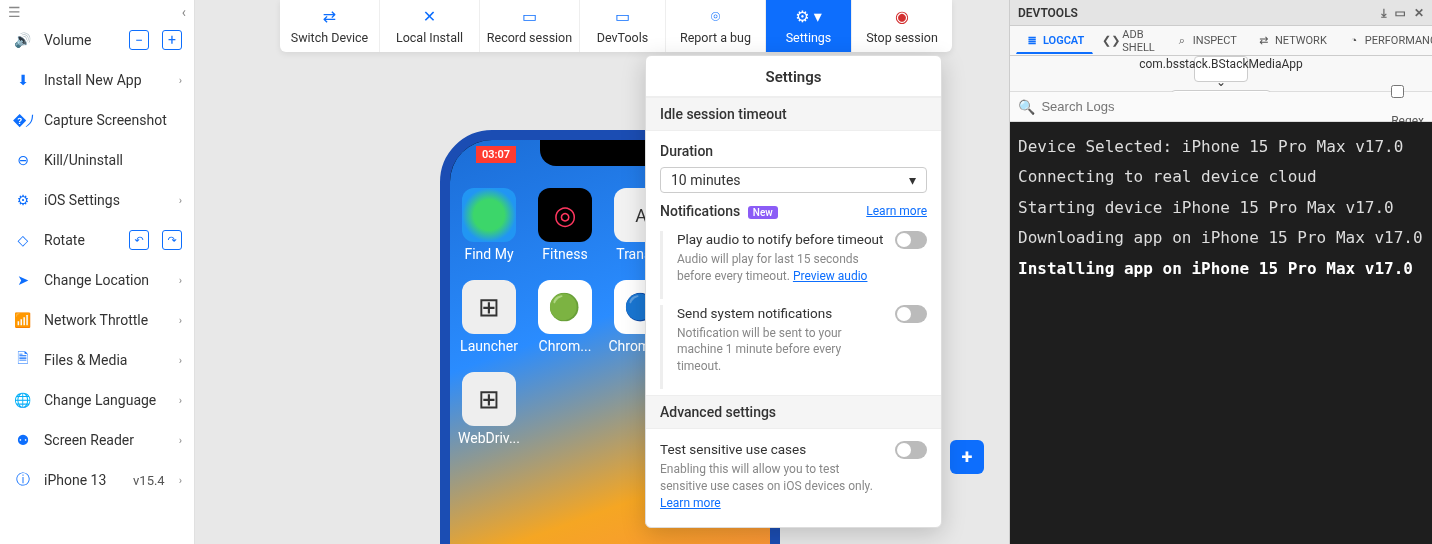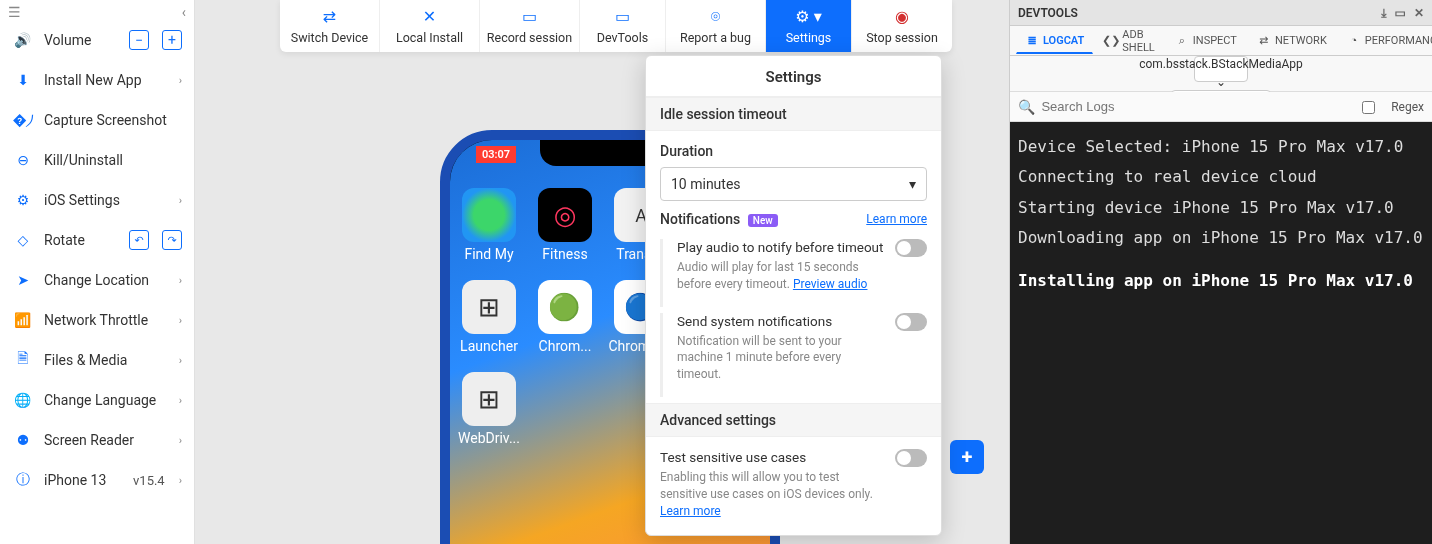--- a/index.html
+++ b/index.html
@@ -36,21 +36,21 @@
   .app-grid { position: absolute; top: 48px; left: 0; right: 0; display: flex; flex-wrap: wrap; padding: 0 12px; gap: 18px 22px; }
   .app { width: 54px; display: flex; flex-direction: column; align-items: center; gap: 4px; }
   .app-icon { width: 54px; height: 54px; border-radius: 12px; background: #fff; display: flex; align-items: center; justify-content: center; font-size: 26px; }
   .app-label { font-size: 14px; color: #fff; white-space: nowrap; }
   
   .popover { position: absolute; top: 55px; left: 450px; width: 297px; background: #fff; border-radius: 6px; box-shadow: 0 6px 24px rgba(0,0,0,0.18); z-index: 10; border: 1px solid #ddd; }
   .pop-title { text-align: center; font-size: 15px; font-weight: 600; padding: 12px 0 10px; border-bottom: 1px solid #eee; }
   .pop-section-h { background: #f5f5f5; padding: 8px 14px; font-weight: 500; font-size: 14px; color: #333; border-top: 1px solid #eee; border-bottom: 1px solid #eee; }
   .pop-body { padding: 12px 14px; }
   .pop-label { font-weight: 500; font-size: 14px; margin-bottom: 8px; }
-  .pop-select { width: 100%; height: 34px; border: 1px solid #ccc; border-radius: 4px; padding: 0 10px; background: #fff; display: flex; align-items: center; justify-content: space-between; cursor: pointer; }
+  .pop-select { width: 100%; height: 26px; border: 1px solid #ccc; border-radius: 4px; padding: 0 10px; background: #fff; display: flex; align-items: center; justify-content: space-between; cursor: pointer; }
   .pop-row { display: flex; align-items: center; justify-content: space-between; font-size: 14px; margin-top: 14px; }
   .pop-row.first { margin-top: 10px; }
   .badge { background: #8b5cf6; color: #fff; font-size: 10px; padding: 1px 5px; border-radius: 3px; margin-left: 4px; font-weight: 500; }
   .learn { color: #0d6efd; font-size: 12px; text-decoration: underline; cursor: pointer; }
   .toggle { width: 32px; height: 18px; border-radius: 9px; background: #bbb; position: relative; cursor: pointer; flex-shrink: 0; }
   .toggle::after { content: ''; position: absolute; width: 14px; height: 14px; background: #fff; border-radius: 50%; top: 2px; left: 2px; }
   .setting-block { padding: 0 14px 14px; border-left: 3px solid #eee; margin-left: 14px; margin-bottom: 6px; }
   .setting-row { display: flex; justify-content: space-between; align-items: flex-start; gap: 10px; }
   .setting-title { font-size: 13.5px; color: #333; }
   .setting-desc { font-size: 12px; color: #888; margin-top: 4px; line-height: 1.4; }
@@ -65,23 +65,23 @@
   .dt-tab.active { color: #0d6efd; border-bottom: 2px solid #0d6efd; font-weight: 600; }
   .dt-tab-icon { width: 14px; height: 14px; display: inline-flex; align-items: center; justify-content: center; }
   .dt-controls { height: 36px; display: flex; align-items: center; gap: 8px; padding: 0 8px; background: #f8f8f8; border-bottom: 1px solid #ddd; flex-direction: column; }
   .dt-select { height: 26px; border: 1px solid #ccc; border-radius: 4px; background: #fff; padding: 0 8px; display: flex; align-items: center; justify-content: space-between; font-size: 12px; cursor: pointer; }
   .dt-select.app { flex: 1; }
   .dt-select.level { width: 100px; }
   .dt-btn { height: 24px; padding: 0 5px; border: 1px solid #ccc; border-radius: 3px; background: #fff; font-size: 10px; cursor: pointer; display: flex; align-items: center; }
   .dt-search-row { height: 30px; display: flex; align-items: center; padding: 0 8px; background: #fafafa; border-bottom: 1px solid #ddd; gap: 6px; }
   .dt-search-icon { color: #aaa; }
   .dt-search { flex: 1; border: none; background: transparent; color: #aaa; font-size: 13px; outline: none; }
-  .dt-regex { display: flex; align-items: flex-end; gap: 16px; font-size: 12px; color: #555; }
+  .dt-regex { display: flex; align-items: flex-start; gap: 16px; font-size: 12px; color: #555; flex-direction: column; }
   .dt-log { flex: 1; background: #1e1e1e; color: #ddd; font-family: "Menlo", "Consolas", monospace; font-size: 16px; padding: 10px 8px; overflow: hidden; line-height: 1.9; white-space: nowrap; }
-  .dt-log-line.current { font-weight: bold; color: #fff; margin-top: 12px; }
+  .dt-log-line.current { font-weight: bold; color: #fff; }
 </style>
 </head>
 <body>
 
 <div class="sidebar">
   <div class="sidebar-top">
     <span class="sb-hamburger">☰</span>
     <span class="sb-collapse">‹</span>
   </div>
   <div class="sidebar-list">

